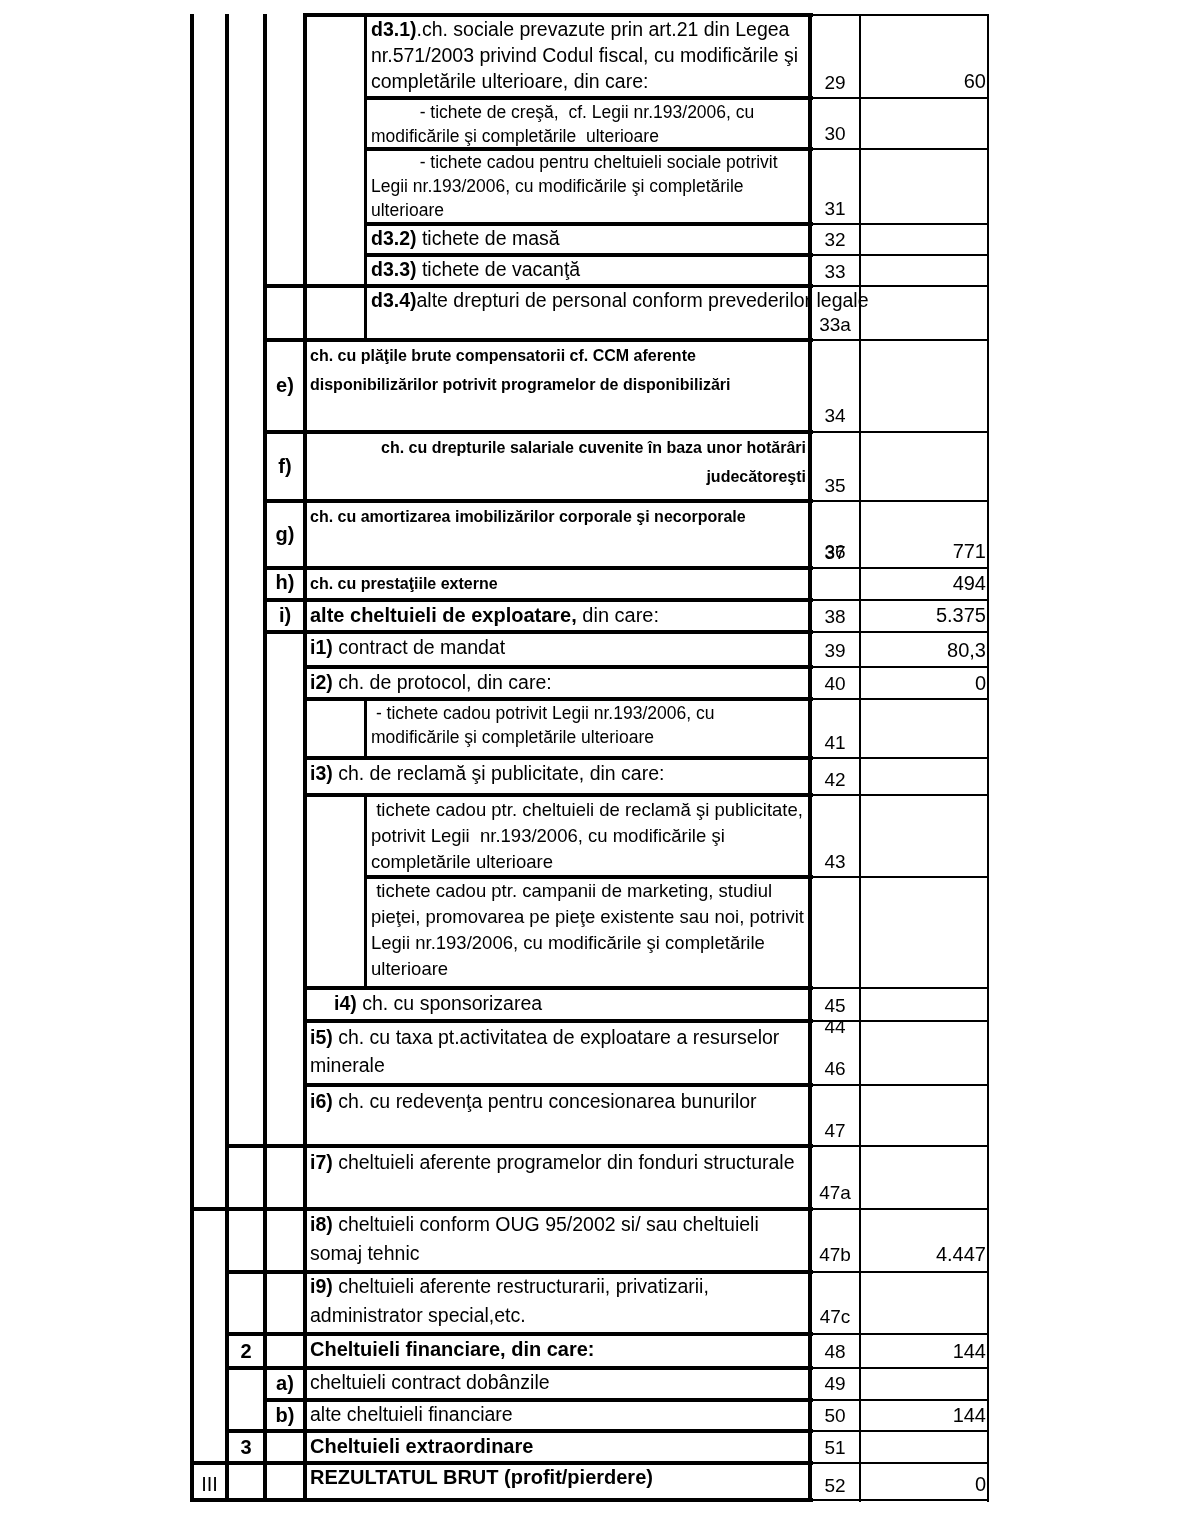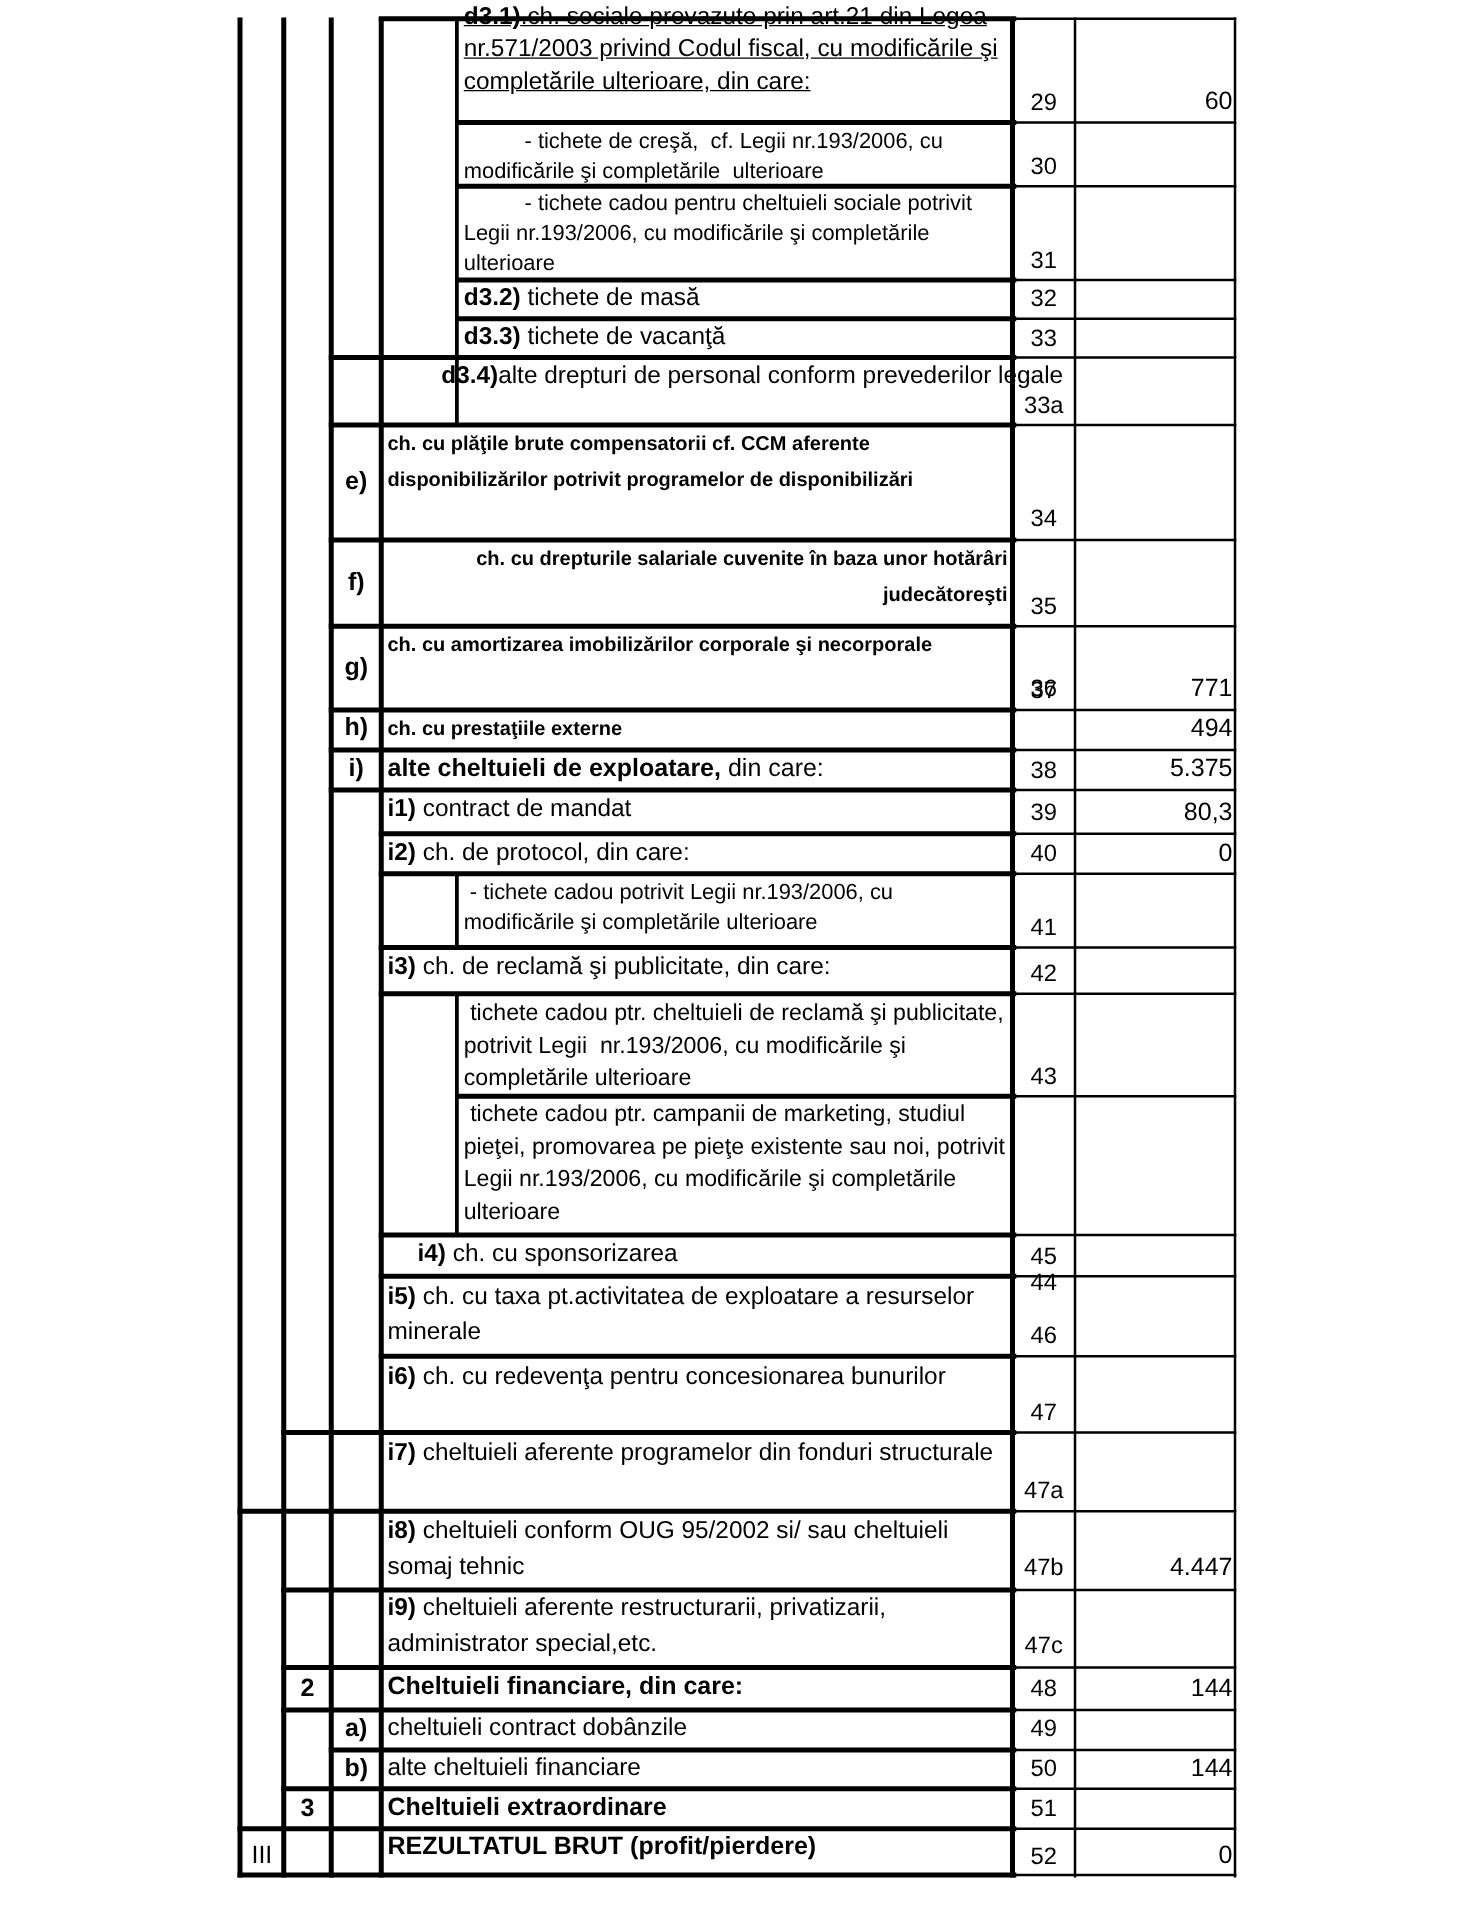--- a/index.html
+++ b/index.html
@@ -85,21 +85,21 @@
 <div class="hb" style="left:263px;top:1398px;width:550px;"></div>
 <div class="hbt" style="left:811px;top:1399px;width:178px;"></div>
 <div class="hb" style="left:225px;top:1429px;width:588px;"></div>
 <div class="hbt" style="left:811px;top:1430px;width:178px;"></div>
 <div class="hb" style="left:190px;top:1461px;width:623px;"></div>
 <div class="hbt" style="left:811px;top:1462px;width:178px;"></div>
 <div class="hb" style="left:190px;top:1498px;width:623px;"></div>
 <div class="hbt" style="left:811px;top:1499px;width:178px;"></div>
 
 <div>
-  <div class="desc" style="left:367px;top:0;width:468px;text-decoration:underline;"><b>d3.1)</b><span>.ch. sociale prevazute prin art.21 din Legea nr.571/2003 privind Codul fiscal, cu modificările şi completările ulterioare, din care:</span></div>
+  <div class="desc" style="left:367px;top:16px;width:468px;"><b>d3.1)</b><span>.ch. sociale prevazute prin art.21 din Legea nr.571/2003 privind Codul fiscal, cu modificările şi completările ulterioare, din care:</span></div>
   <div class="code" style="top:72px;">29</div>
   <div class="val" style="top:70px;">60</div>
 </div>
 
 <div>
   <div class="desc small" style="left:367px;top:100px;width:440px;white-space:pre-wrap;"><span>          - tichete de creşă,  cf. Legii nr.193/2006, cu modificările şi completările  ulterioare</span></div>
   <div class="code" style="top:123px;">30</div>
 </div>
 
 <div>
@@ -111,21 +111,21 @@
   <div class="desc" style="left:367px;top:225px;width:440px;"><b>d3.2)</b><span> tichete de masă</span></div>
   <div class="code" style="top:229px;">32</div>
 </div>
 
 <div>
   <div class="desc" style="left:367px;top:256px;width:440px;"><b>d3.3)</b><span> tichete de vacanţă</span></div>
   <div class="code" style="top:261px;">33</div>
 </div>
 
 <div>
-  <div class="desc" style="left:349px;top:287px;width:508px;"><b>d3.4)</b><span>alte drepturi de personal conform prevederilor legale</span></div>
+  <div class="desc" style="left:367px;top:287px;width:508px;"><b>d3.4)</b><span>alte drepturi de personal conform prevederilor legale</span></div>
   <div class="code" style="top:314px;">33a</div>
 </div>
 
 <div>
   <div class="lbl" style="left:267px;width:36px;top:374px;">e)</div>
   <div class="desc bold" style="left:306px;top:341px;width:500px;"><span>ch. cu plăţile brute compensatorii cf. CCM aferente disponibilizărilor  potrivit programelor de disponibilizări</span></div>
   <div class="code" style="top:405px;">34</div>
 </div>
 
 <div>

